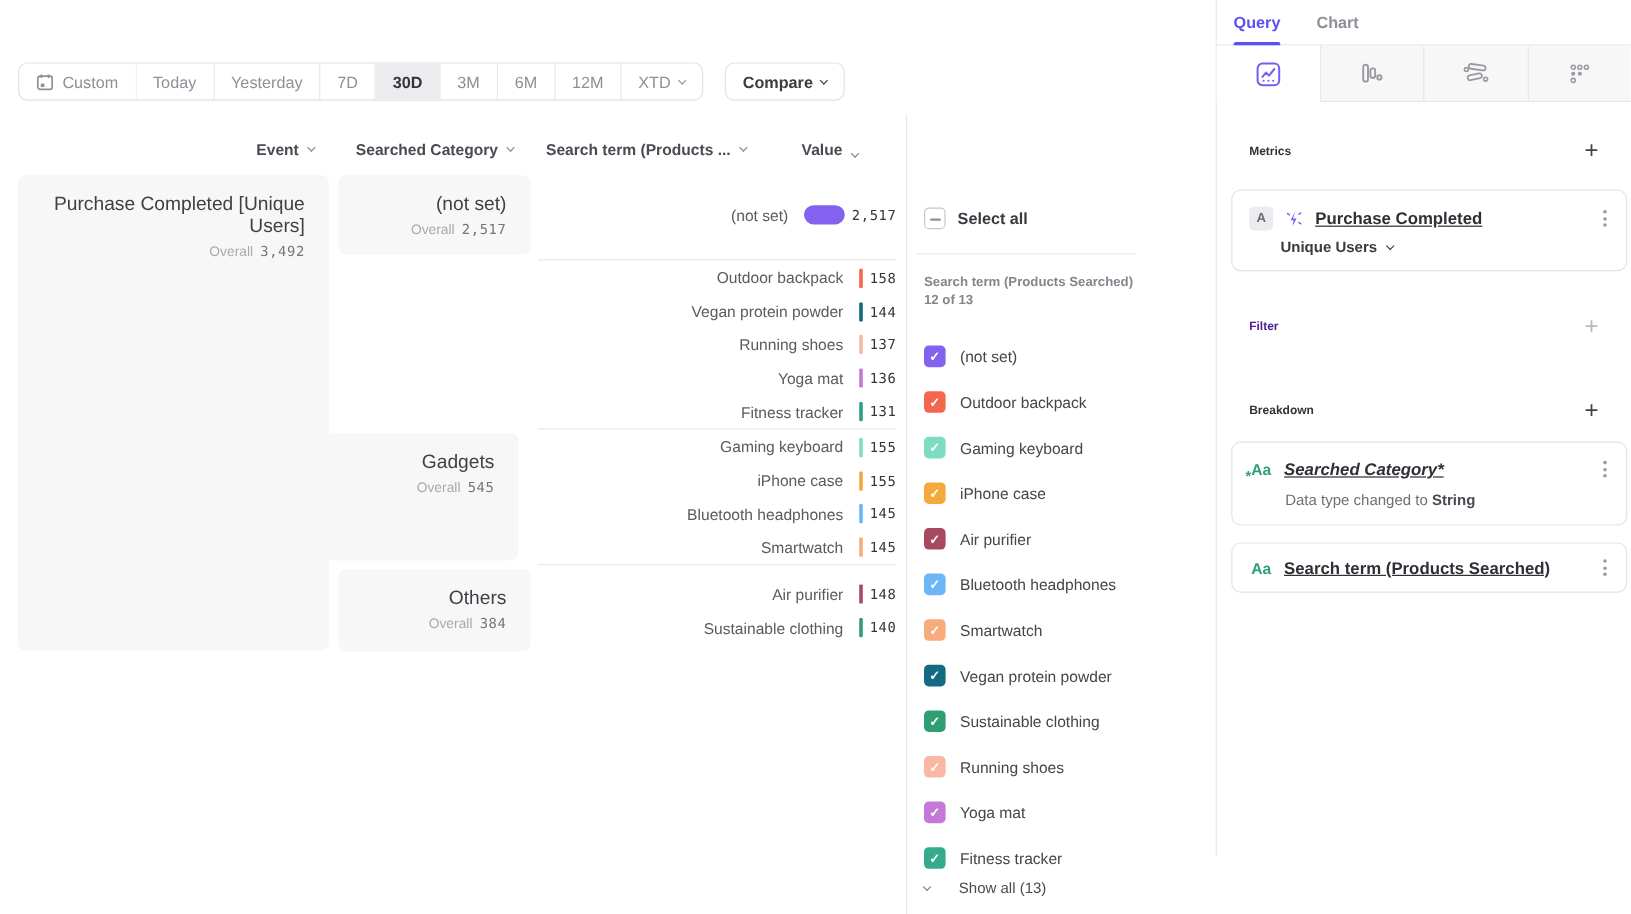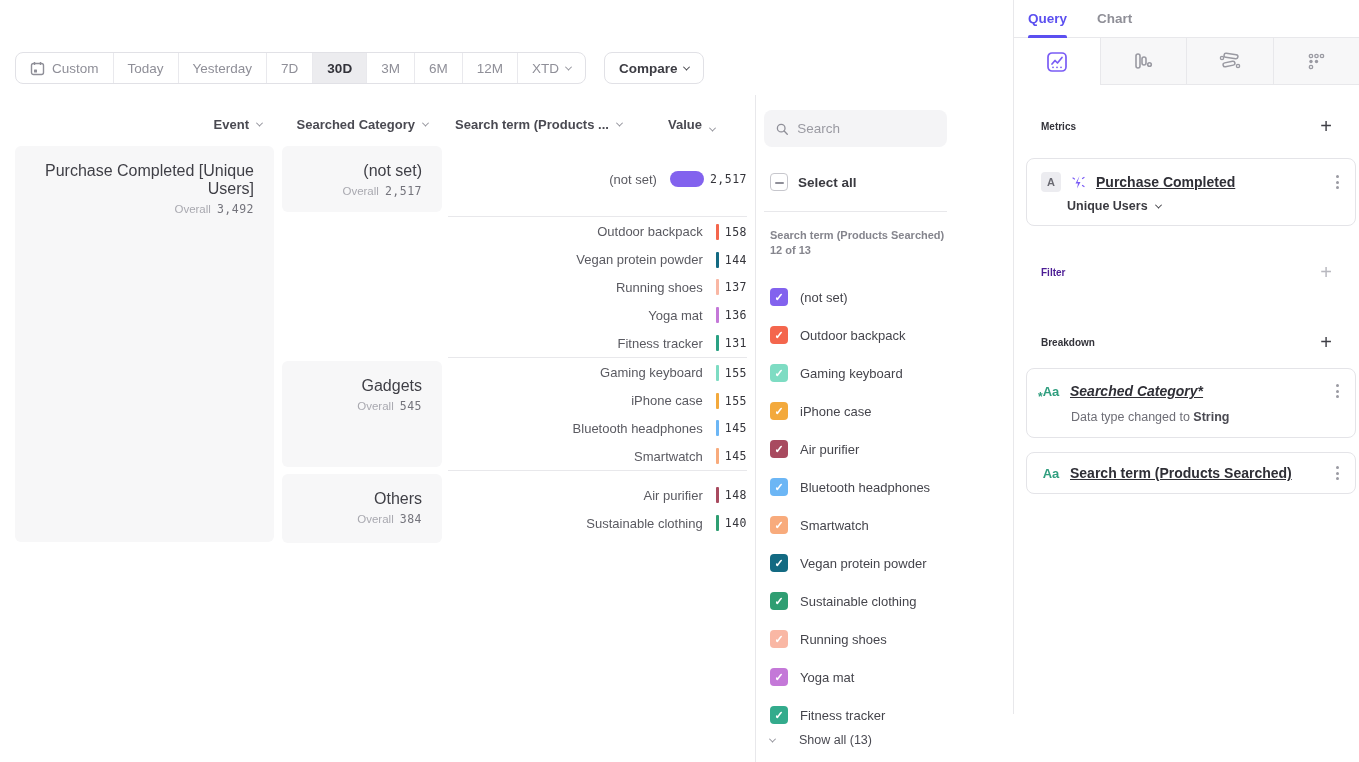--- a/index.html
+++ b/index.html
@@ -164,21 +164,21 @@
 
   <div class="cell" style="left:15px; top:146px; width:259px; height:396px;">
     <div class="name">Purchase Completed [Unique Users]</div>
     <div class="overall"><span>Overall</span><span class="num">3,492</span></div>
   </div>
 
   <div class="cell" style="left:282px; top:146px; width:160px; height:66px;">
     <div class="name">(not set)</div>
     <div class="overall"><span>Overall</span><span class="num">2,517</span></div>
   </div>
-  <div class="cell" style="left:282px; top:361px; width:160px; height:106px;">
+  <div class="cell" style="left:272px; top:361px; width:160px; height:106px;">
     <div class="name">Gadgets</div>
     <div class="overall"><span>Overall</span><span class="num">545</span></div>
   </div>
   <div class="cell" style="left:282px; top:474px; width:160px; height:69px;">
     <div class="name">Others</div>
     <div class="overall"><span>Overall</span><span class="num">384</span></div>
   </div>
 
   <div class="tgroup" style="top:146px; height:66px; justify-content:center;">
     <div class="trow">
@@ -246,27 +246,20 @@
         <span class="tval">148</span>
       </div>
     <div class="trow">
         <span class="tlabel">Sustainable clothing</span>
         <span class="tbar" style="width: 3px; background: rgb(47, 158, 114); border-radius: 1px;"></span>
         <span class="tval">140</span>
       </div>
   </div>
 
   <div class="legend">
-    <div class="searchbox">
-      <svg width="14" height="14" viewBox="0 0 14 14">
-          <circle cx="6" cy="6" r="4.4" fill="none" stroke="#8f8f98" stroke-width="1.5"></circle>
-          <line x1="9.4" y1="9.4" x2="13" y2="13" stroke="#8f8f98" stroke-width="1.5" stroke-linecap="round"></line>
-        </svg>
-      <input type="text" placeholder="Search" style="">
-    </div>
     <div class="selall">
       <span class="cbx ind"></span>
       <span class="lbl">Select all</span>
     </div>
     <div class="lg-div"></div>
     <div class="lg-sub">Search term (Products Searched) 12 of 13</div>
     <div class="lg-list">
       <div class="lg-item">
           <span class="cbx" style="background: rgb(130, 98, 238);"></span>
           <span class="lbl">(not set)</span>

